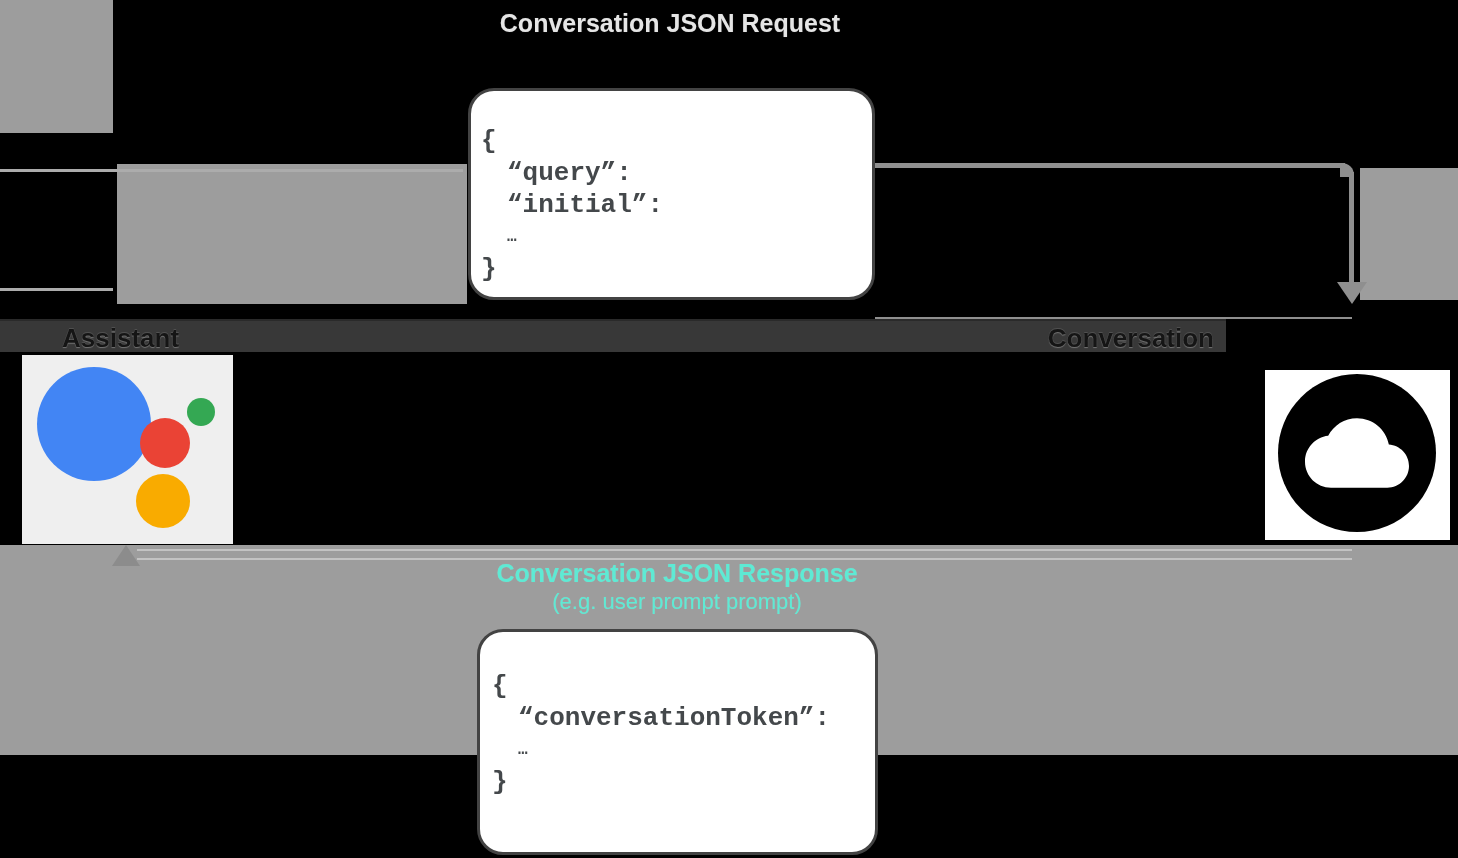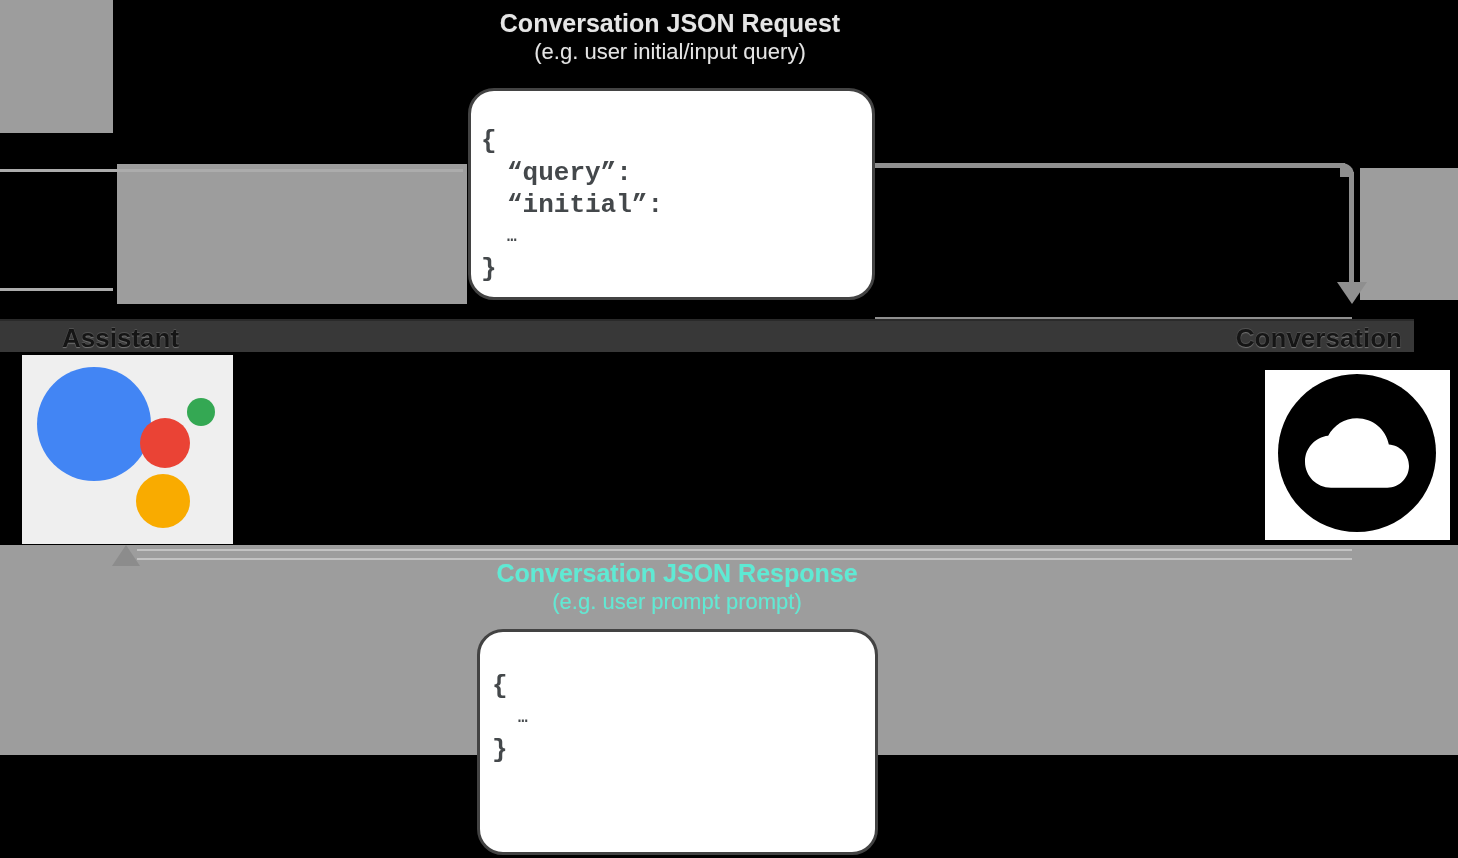--- a/index.html
+++ b/index.html
@@ -16,21 +16,21 @@
   .faint1{left:0;top:169px;width:463px;height:3px;}
   .faint2{left:0;top:288px;width:113px;height:3px;}
   .shaft-top{left:875px;top:163px;width:470px;height:5px;background:#8f8f8f;}
   .corner-tr{left:1340px;top:163px;width:14px;height:14px;background:#8f8f8f;border-top-right-radius:12px;}
   .elbow-v{left:1349px;top:172px;width:5px;height:112px;background:#8f8f8f;}
   .arrowhead-down{left:1337px;top:282px;width:0;height:0;
     border-left:15px solid transparent;border-right:15px solid transparent;border-top:22px solid #8f8f8f;}
   .thin-right{left:875px;top:317px;width:477px;height:2px;background:#8f8f8f;}
 
   
-  .dark-band{left:0;top:319px;width:1414px;height:33px;background:#383838;border-top:2px solid #2a2a2a;box-sizing:border-box;}
+  .dark-band{left:0;top:319px;width:1226px;height:33px;background:#383838;border-top:2px solid #2a2a2a;box-sizing:border-box;}
   .node-label{position:absolute;top:2px;font-size:26px;font-weight:700;color:#151515;
     text-shadow:0 1px 1px rgba(255,255,255,0.30), 0 -1px 0 rgba(255,255,255,0.12);}
   .node-label.left{left:62px;}
   .node-label.right{right:12px;}
 
   
   .center-labels{width:540px;text-align:center;}
   .top-labels{left:400px;top:8px;color:#e5e5e5;text-shadow:0 0 1px rgba(255,255,255,0.22);}
   .bottom-labels{left:407px;top:558px;color:#5eead4;text-shadow:0 0 1px rgba(255,255,255,0.18);}
   .lbl1{font-size:25px;font-weight:700;line-height:30px;}
@@ -104,35 +104,35 @@
   <div class="abs cloud-tile">
     <div class="cloud-disc">
       <svg width="104" height="78" viewBox="0 0 24 18">
         <path fill="#ffffff" d="M19.35 7.04C18.67 3.59 15.64 1 12 1 9.11 1 6.6 2.64 5.35 5.04 2.34 5.36 0 7.91 0 11c0 3.31 2.69 6 6 6h13c2.76 0 5-2.24 5-5 0-2.64-2.05-4.78-4.65-4.96z"></path>
       </svg>
     </div>
   </div>
 
   <div class="abs center-labels top-labels">
     <div class="lbl1">Conversation JSON Request</div>
-    <div class="lbl2">(e.g. user initial/input query)</div>
   </div>
 
   <div class="abs center-labels bottom-labels">
     <div class="lbl1">Conversation JSON Response</div>
     <div class="lbl2">(e.g. user prompt prompt)</div>
   </div>
 
   <div class="abs json-box top-json">
     <div class="line">{</div>
     <div class="line indent">“query”:</div>
     <div class="line indent">“initial”:</div>
     <div class="line indent ellip">…</div>
     <div class="line">}</div>
   </div>
 
   <div class="abs json-box bottom-json">
     <div class="line">{</div>
+    <div class="line indent">“conversationToken”:</div>
     <div class="line indent ellip">…</div>
     <div class="line">}</div>
   </div>
 
 </div>
 
 </body></html>

